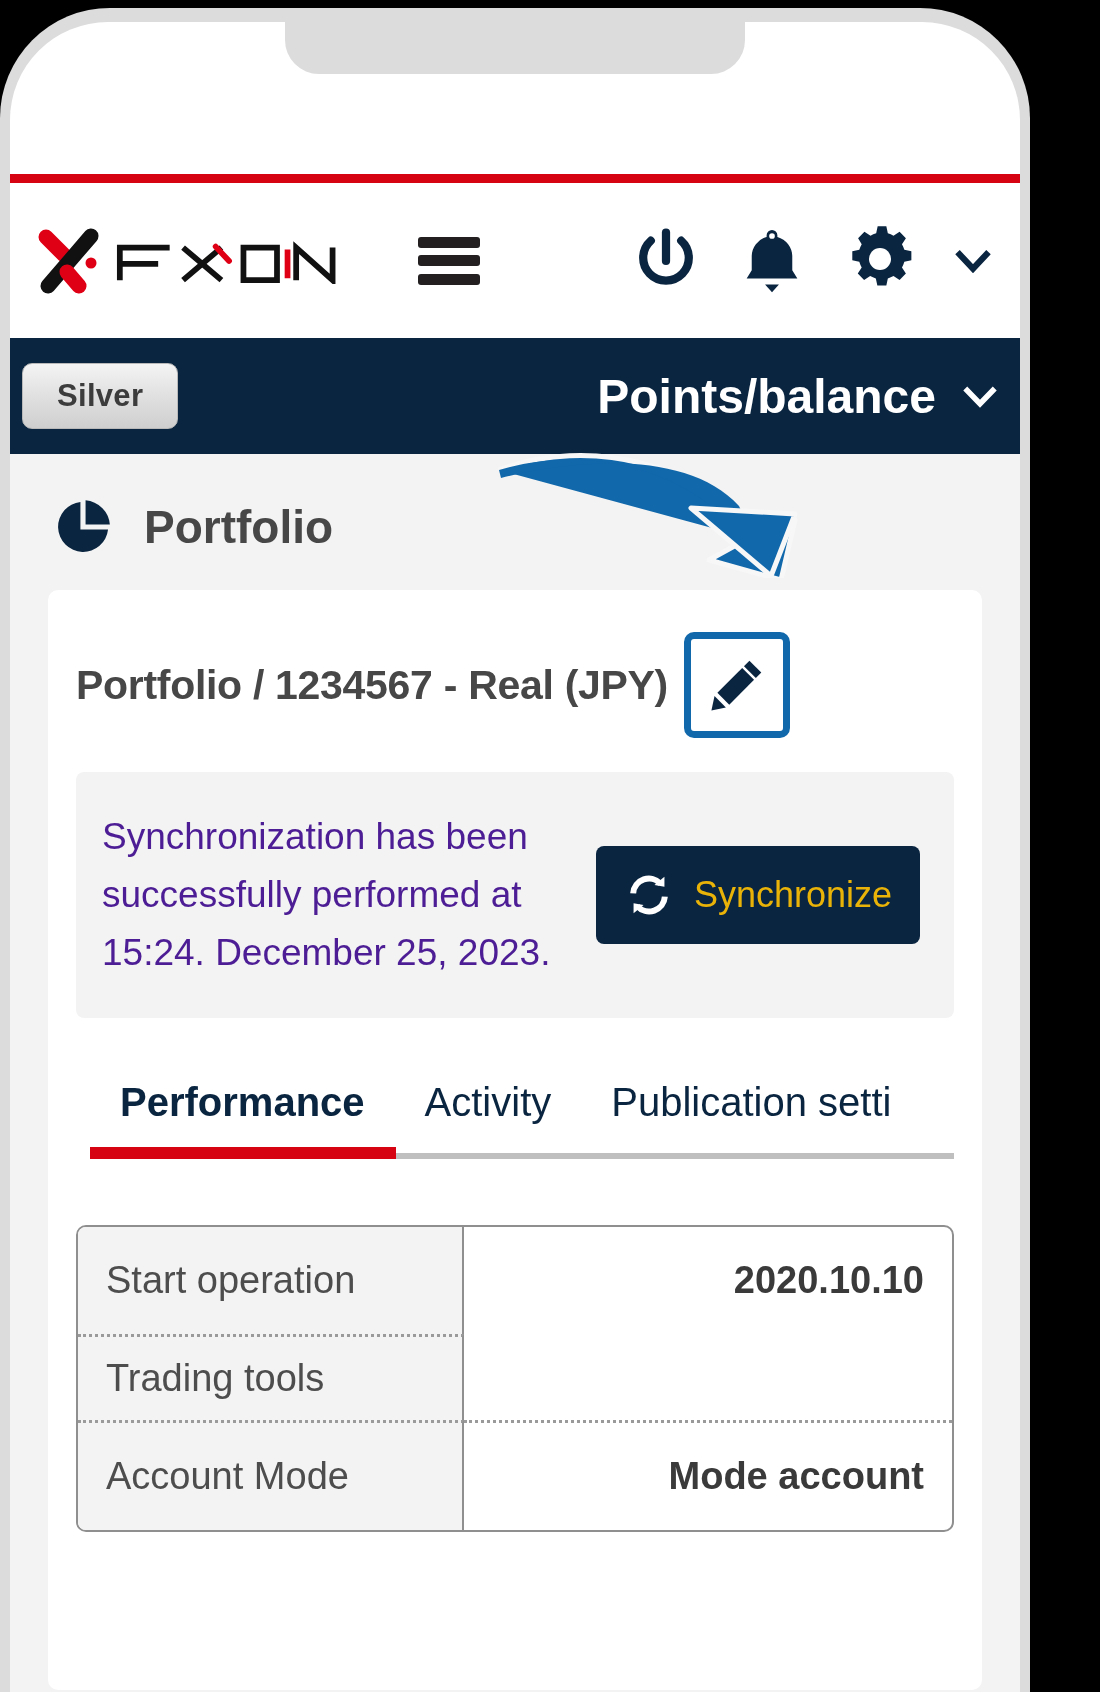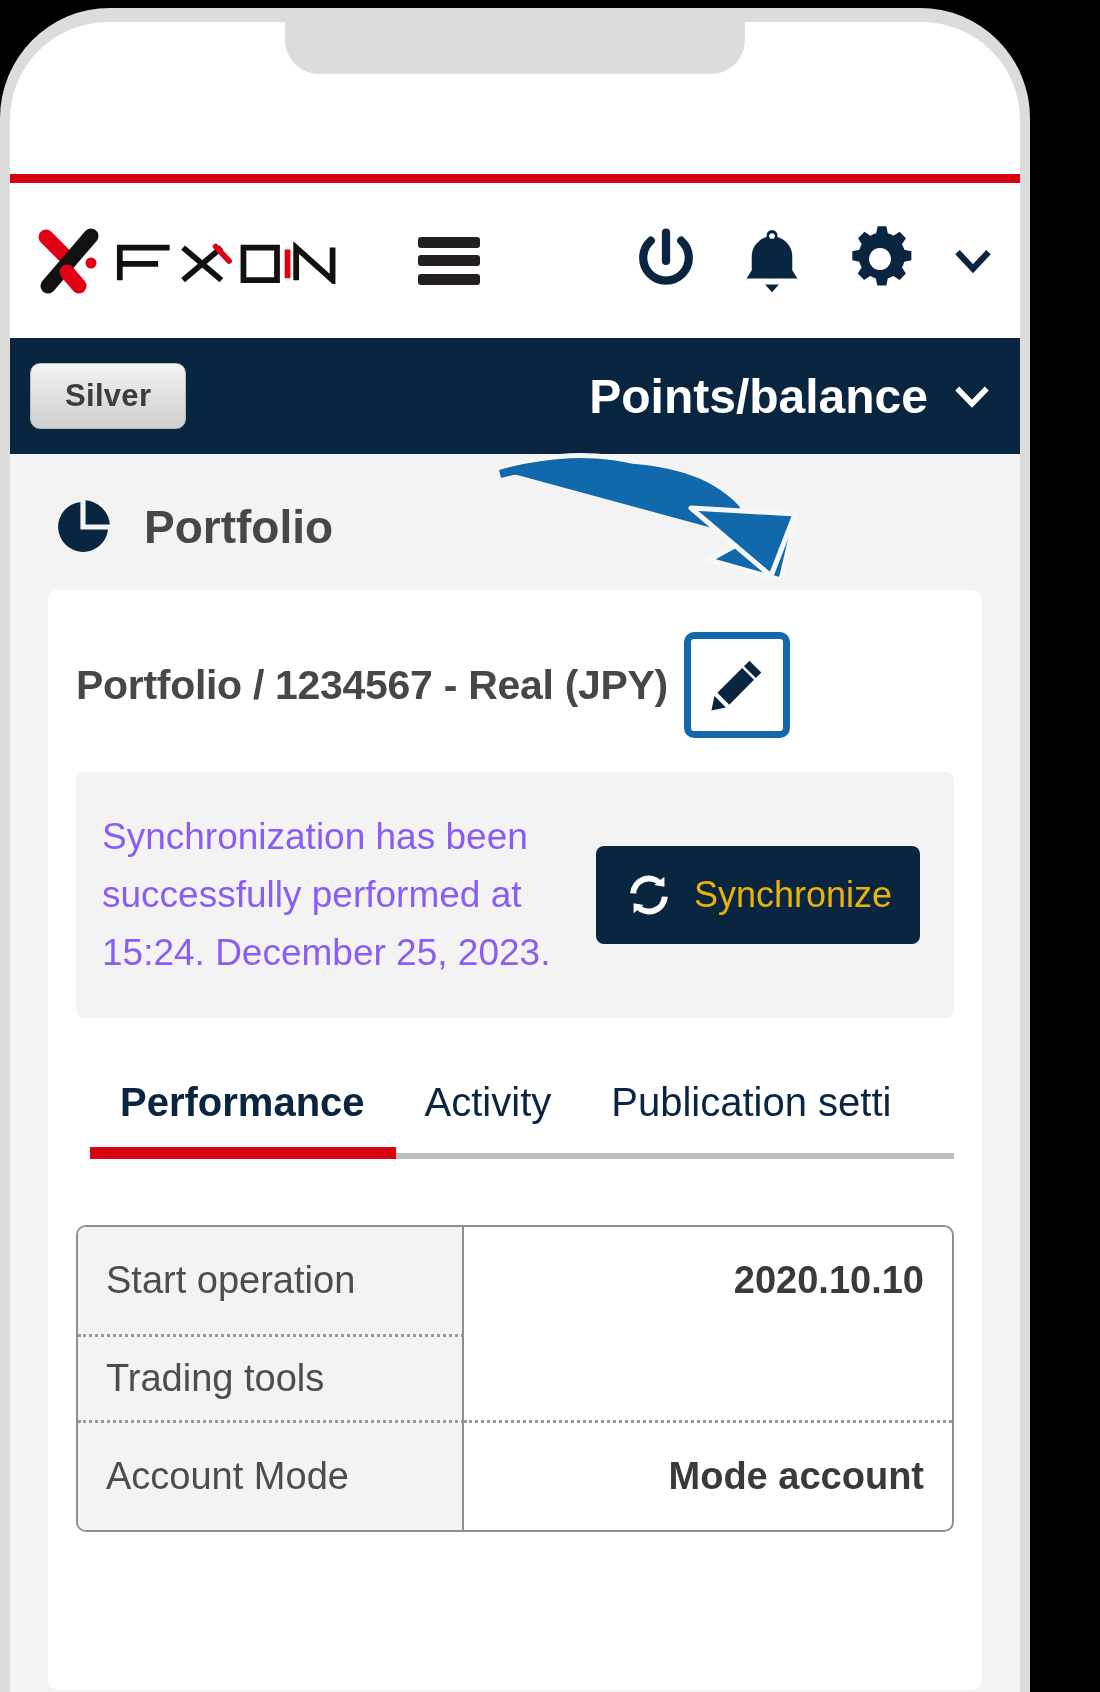--- a/index.html
+++ b/index.html
@@ -108,21 +108,21 @@
   
   .subnav {
     position: absolute;
     left: 0;
     top: 316px;
     width: 1010px;
     height: 116px;
     background: #0a2540;
     display: flex;
     align-items: center;
-    padding: 0 20px;
+    padding: 0 12px;
     box-sizing: border-box;
   }
   .rank-badge {
     background: linear-gradient(180deg, #f4f4f4 0%, #e2e2e2 45%, #cfcfcf 100%);
     border: 1px solid #b9b9b9;
     border-radius: 10px;
     padding: 14px 34px;
     font-size: 31px;
     font-weight: bold;
     color: #3c3c3c;
@@ -206,21 +206,21 @@
     border-radius: 8px;
     padding: 36px 26px 36px 26px;
     display: flex;
     align-items: center;
     gap: 14px;
     box-sizing: border-box;
   }
   .sync-text {
     font-size: 37px;
     line-height: 1.57;
-    color: #8b5cf6;
+    color: #4c1d95;
     max-width: 480px;
     flex: 1 1 auto;
   }
   .sync-btn {
     flex: 0 0 auto;
     background: #0a2540;
     color: #eab308;
     border-radius: 8px;
     padding: 24px 28px;
     display: flex;

